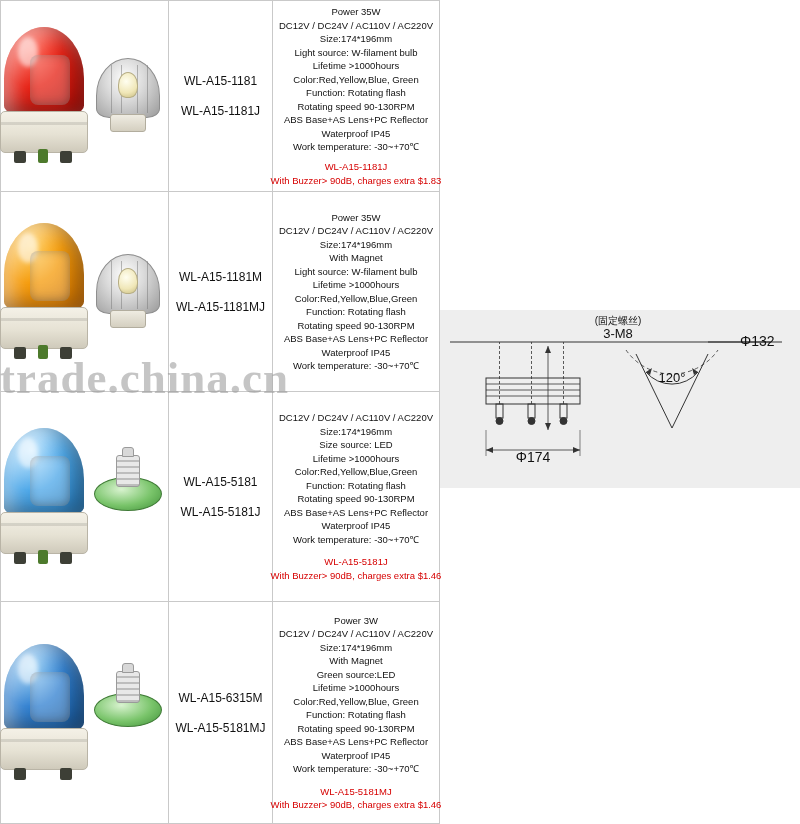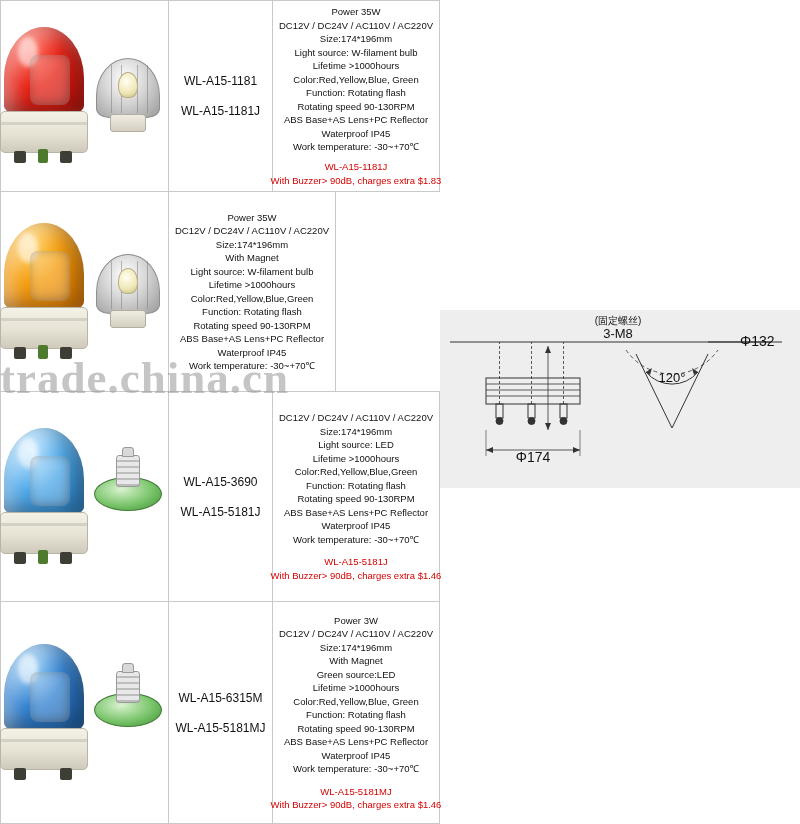--- a/index.html
+++ b/index.html
@@ -348,20 +348,24 @@
           <div class="reflector">
             <div class="rib" style="left:14px"></div>
             <div class="rib" style="left:24px"></div>
             <div class="rib" style="left:40px"></div>
             <div class="rib" style="left:50px"></div>
           </div>
           <div class="bulb"></div>
           <div class="socket"></div>
         </div>
       </div>
+      <div class="cell-model">
+        <span>WL-A15-1181M</span>
+        <span>WL-A15-1181MJ</span>
+      </div>
       <div class="cell-spec">
         <div class="spec-line">Power 35W</div>
         <div class="spec-line">DC12V / DC24V / AC110V / AC220V</div>
         <div class="spec-line">Size:174*196mm</div>
         <div class="spec-line">With Magnet</div>
         <div class="spec-line">Light source:  W-filament bulb</div>
         <div class="spec-line">Lifetime &gt;1000hours</div>
         <div class="spec-line">Color:Red,Yellow,Blue,Green</div>
         <div class="spec-line">Function:  Rotating flash</div>
         <div class="spec-line">Rotating speed 90-130RPM</div>
@@ -385,27 +389,27 @@
           <div class="foot r"></div>
           <div class="bolt"></div>
         </div>
         <div class="assembly">
           <div class="ledboard"></div>
           <div class="ledstack"></div>
           <div class="ledtip"></div>
         </div>
       </div>
       <div class="cell-model">
-        <span>WL-A15-3690</span>
+        <span>WL-A15-5181</span>
         <span>WL-A15-5181J</span>
       </div>
       <div class="cell-spec">
         <div class="spec-line">DC12V / DC24V / AC110V / AC220V</div>
         <div class="spec-line">Size:174*196mm</div>
-        <div class="spec-line">Light source: LED</div>
+        <div class="spec-line">Size source: LED</div>
         <div class="spec-line">Lifetime &gt;1000hours</div>
         <div class="spec-line">Color:Red,Yellow,Blue,Green</div>
         <div class="spec-line">Function:  Rotating flash</div>
         <div class="spec-line">Rotating speed 90-130RPM</div>
         <div class="spec-line">ABS Base+AS Lens+PC Reflector</div>
         <div class="spec-line">Waterproof IP45</div>
         <div class="spec-line">Work temperature: -30~+70℃</div>
         <div class="spec-gap"></div>
         <div class="spec-note">WL-A15-5181J</div>
         <div class="spec-note">With Buzzer&gt; 90dB, charges extra $1.46</div>

